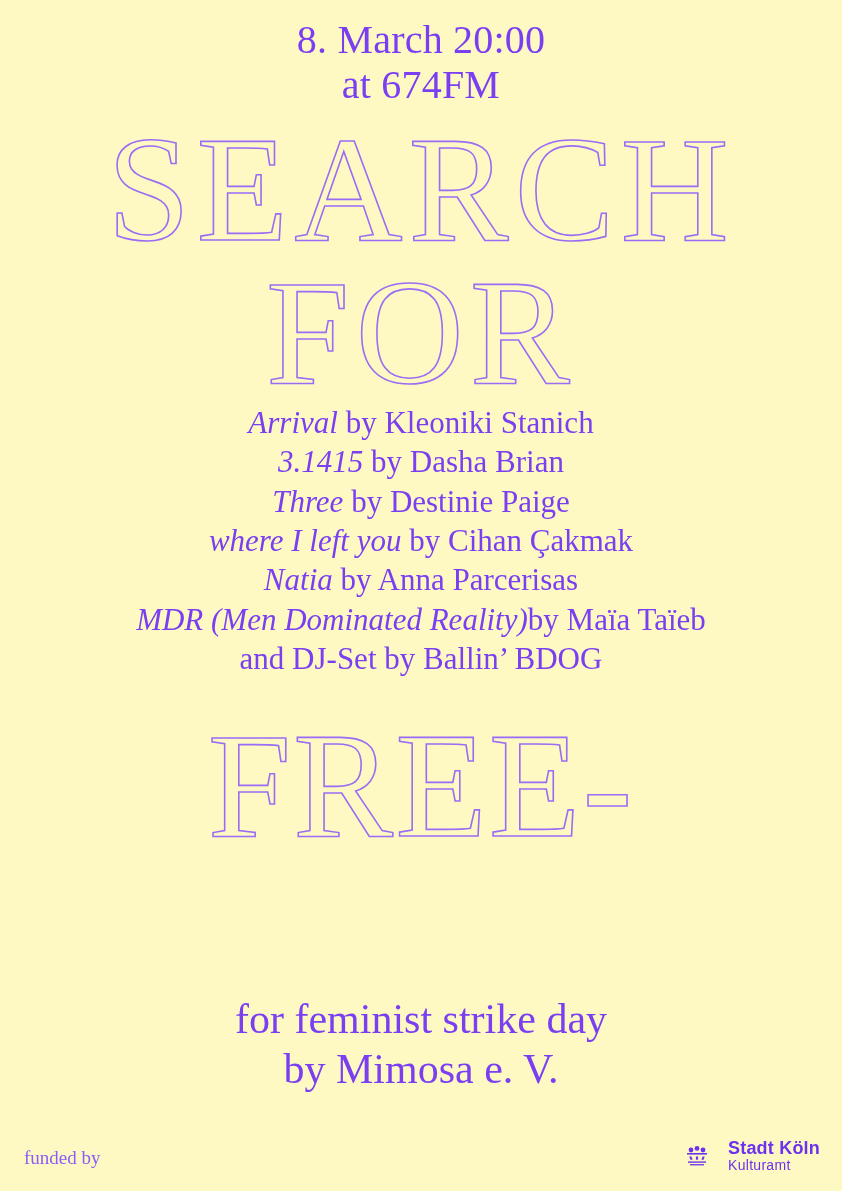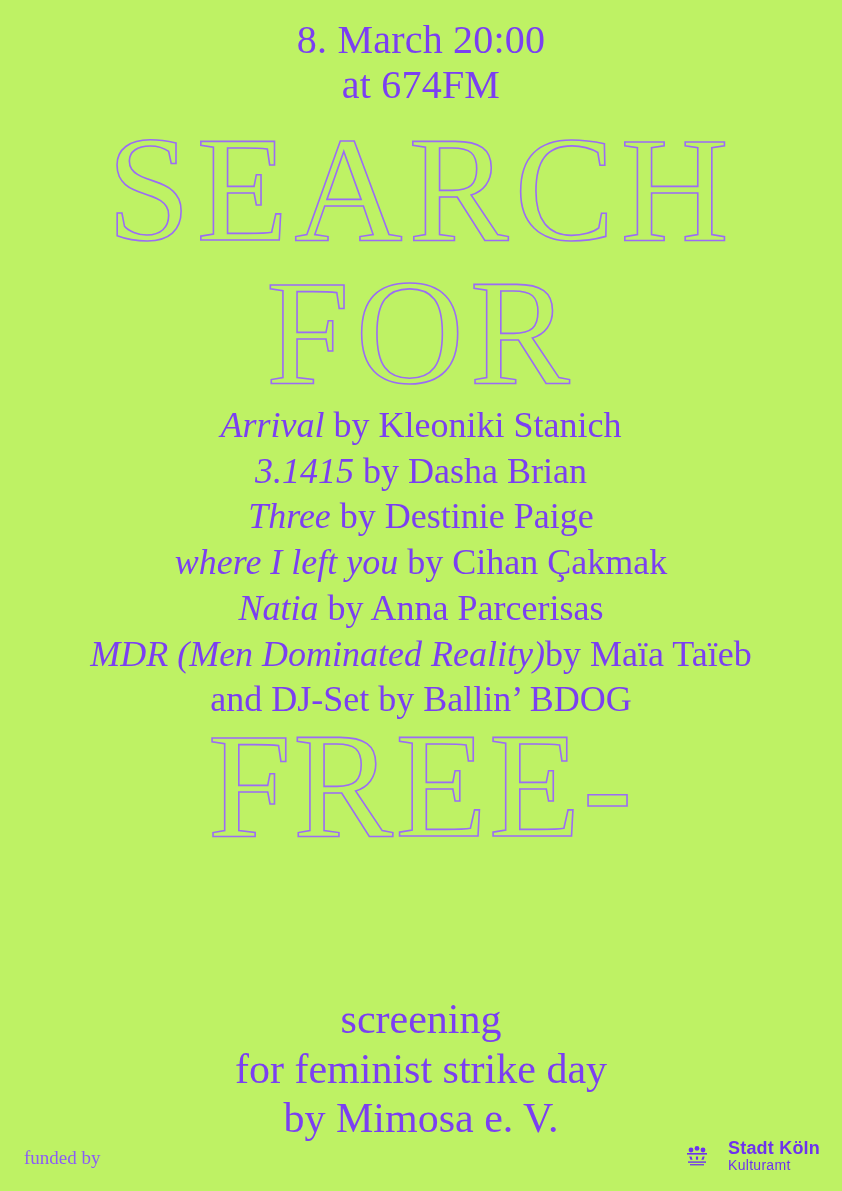--- a/index.html
+++ b/index.html
@@ -11,21 +11,21 @@
     width: 842px;
     height: 1191px;
     position: relative;
     overflow: hidden;
     font-family: "Liberation Serif", serif;
     color: #7B3FF2;
   }
   .poster {
     position: absolute;
     inset: 0;
-    background: #bef264;
+    background: #fef9c3;
     padding-left: 16px;
   }
 
   
   .header {
     position: absolute;
     top: 18px;
     left: 0;
     width: 100%;
     text-align: center;
@@ -65,21 +65,21 @@
   
   .program {
     position: absolute;
     top: 403px;
     left: 0;
     width: 100%;
     text-align: center;
     line-height: 1.27;
   }
   .program .entry {
-    font-size: 36px;
+    font-size: 31px;
     color: #7B3FF2;
     white-space: nowrap;
   }
   .program .entry .title {
     font-style: italic;
   }
 
   
   .tagline {
     position: absolute;
@@ -172,21 +172,20 @@
     <div class="entry">
       <span class="title"></span><span>and DJ-Set by Ballin’ BDOG</span>
     </div>
   </div>
 
   <div class="outline-block" id="freedoms">
     <span class="outline l1">FREE-</span>
   </div>
 
   <div class="tagline">
-    <div class="line">screening</div>
     <div class="line">for feminist strike day</div>
     <div class="line">by Mimosa e. V.</div>
   </div>
 
   <div class="funded">funded by</div>
 
   <div class="logo">
     <span class="logo-mark">
       <svg width="30" height="30" viewBox="0 0 30 30" aria-hidden="true">
         <g fill="#6D32EE">

